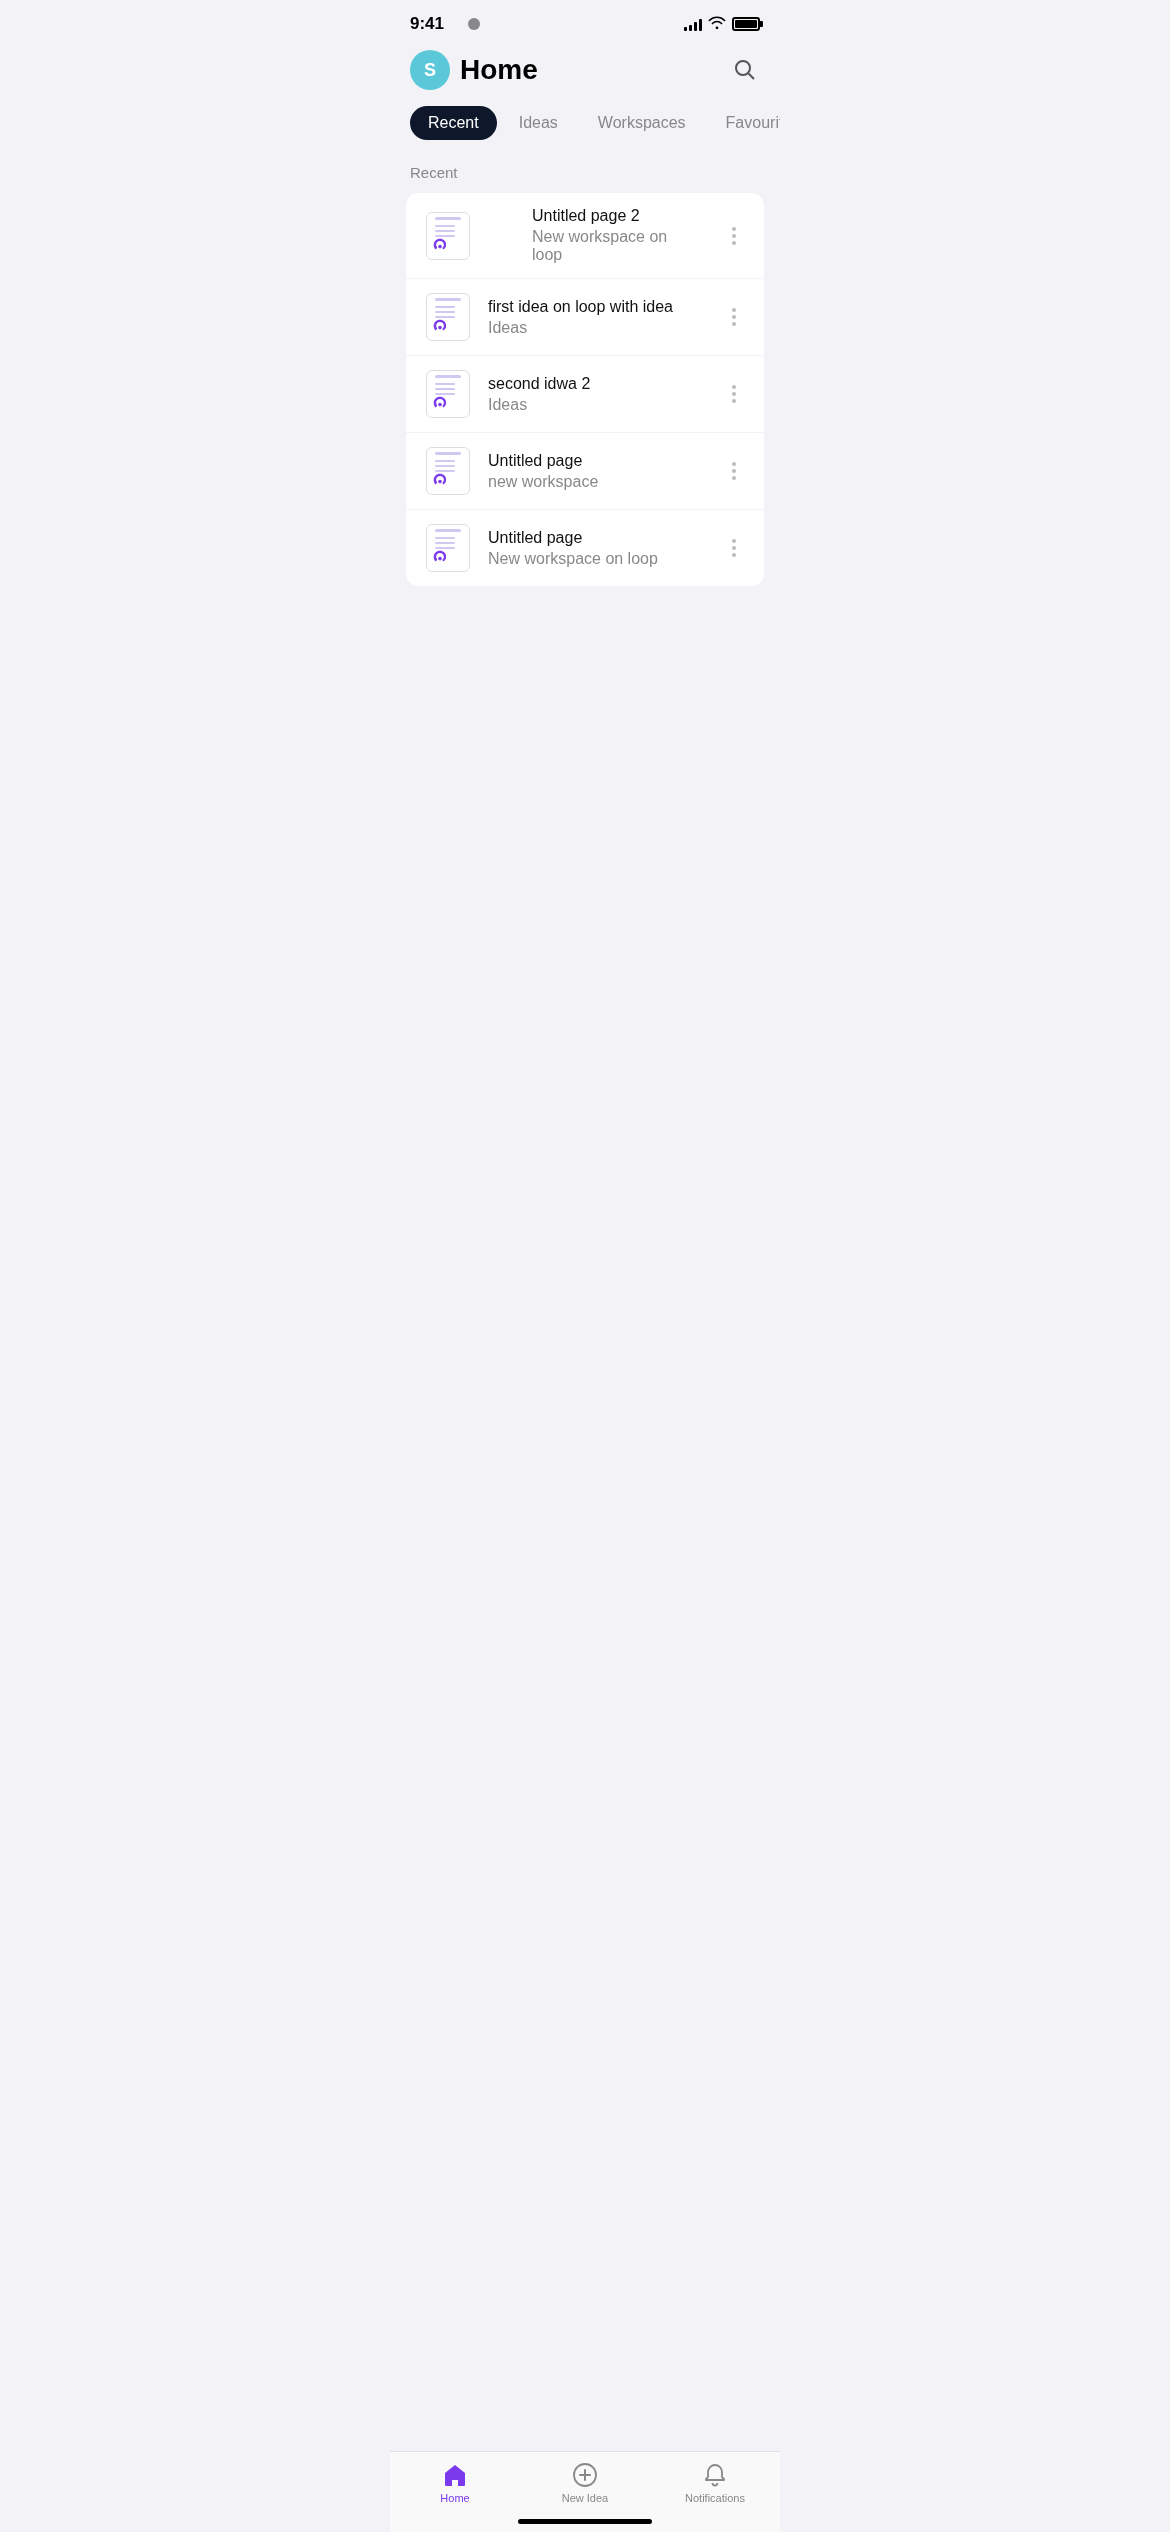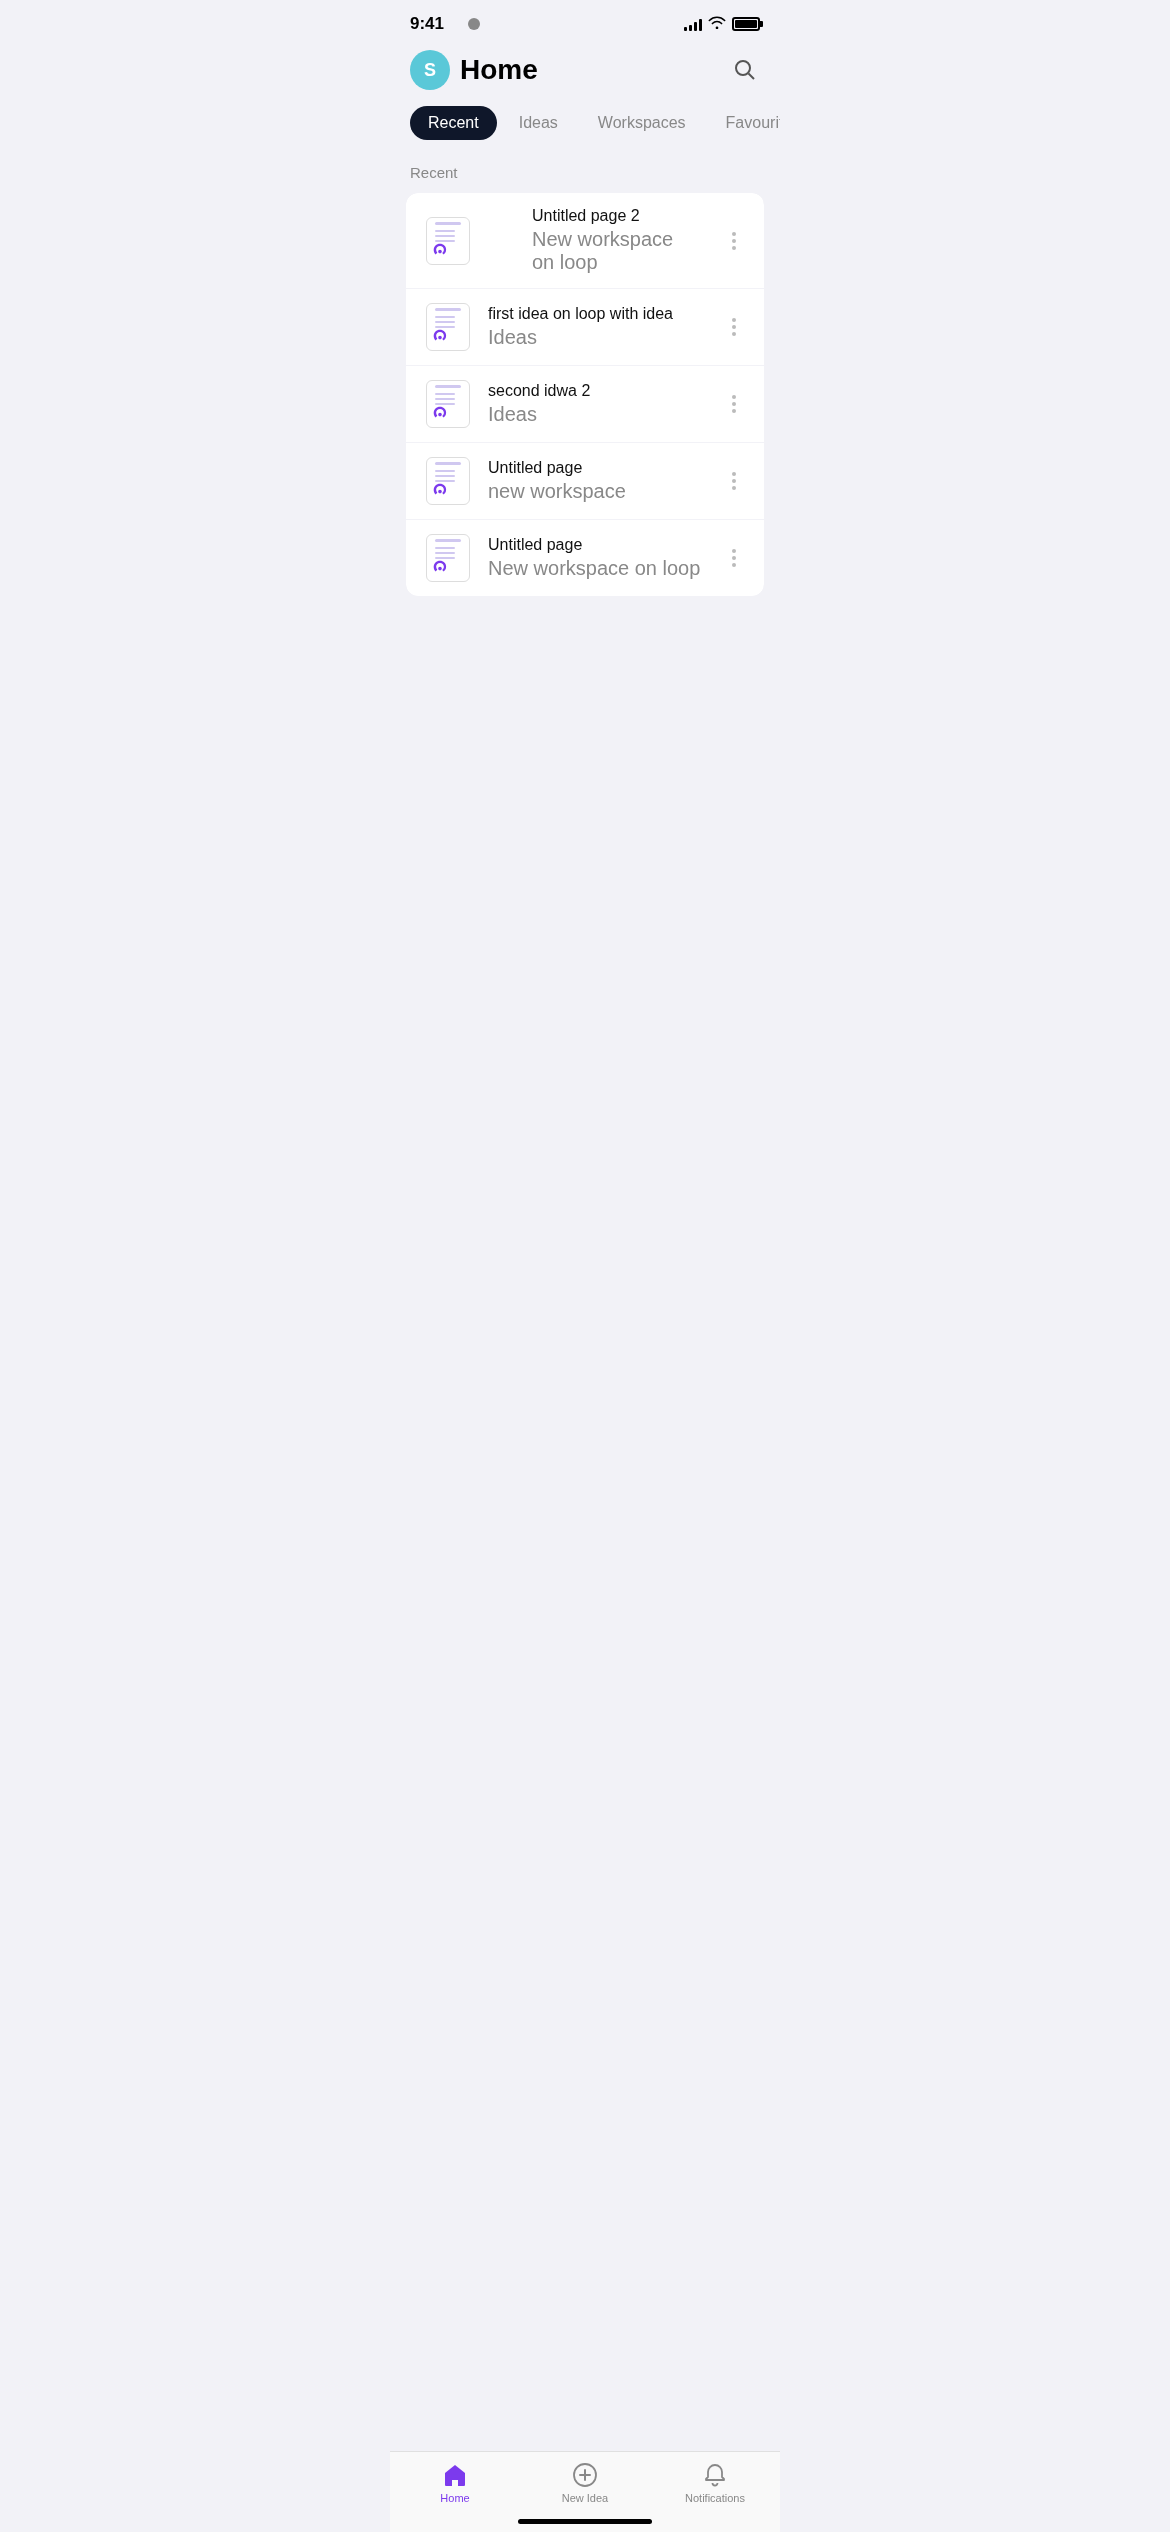--- a/index.html
+++ b/index.html
@@ -234,21 +234,21 @@
     .item-text {
       flex: 1;
     }
     .item-name {
       font-size: 16px;
       font-weight: 500;
       color: #111;
       margin-bottom: 3px;
     }
     .item-sub {
-      font-size: 20px;
+      font-size: 16px;
       color: #888;
     }
     .item-more {
       padding: 8px;
       background: none;
       border: none;
       cursor: pointer;
       color: #bbb;
       font-size: 20px;
       display: flex;

